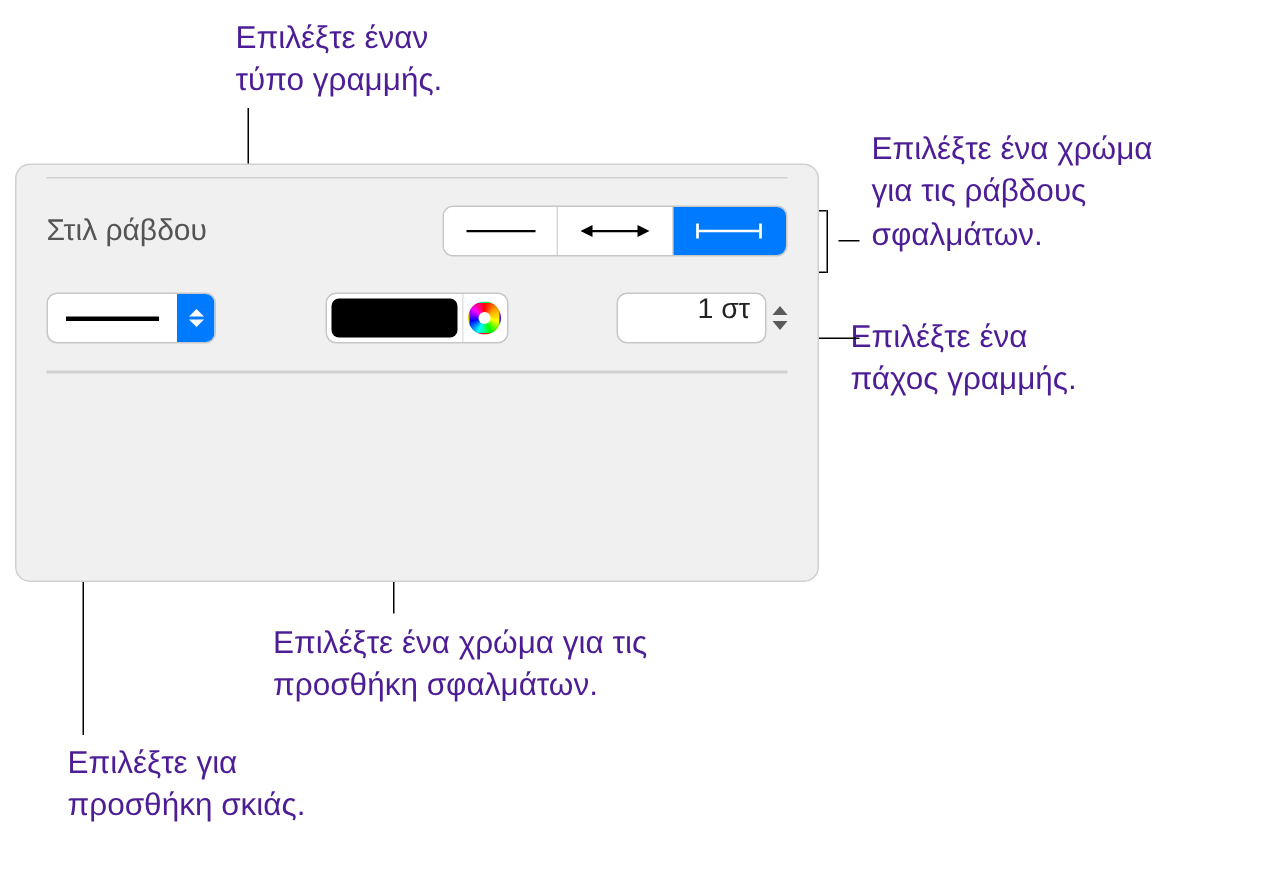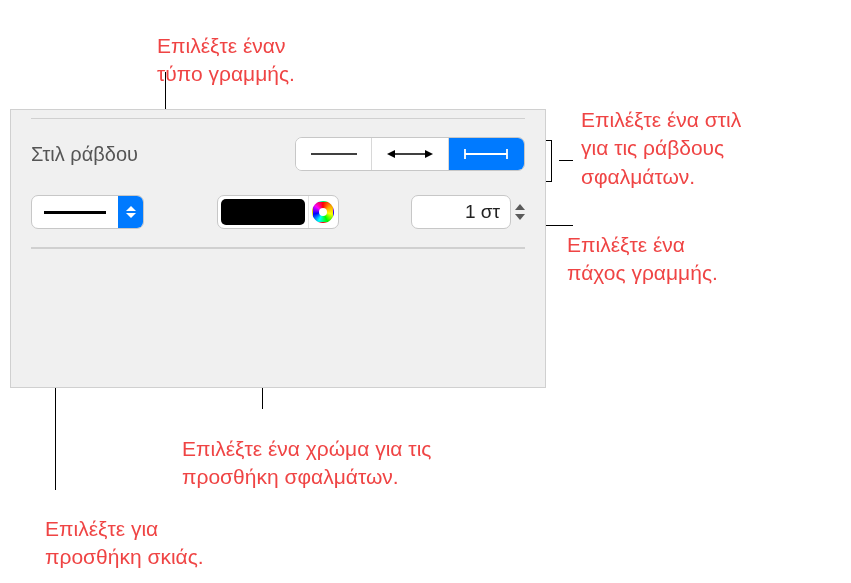--- a/index.html
+++ b/index.html
@@ -17,21 +17,21 @@
       color: #000;
     }
     .panel {
       position: absolute;
       left: 10px;
       top: 109px;
       width: 536px;
       height: 279px;
       background: #f0f0f0;
       border: 1px solid #d0d0d0;
-      border-radius: 0;
+      border-radius: 10px;
     }
     .panel-content {
       padding: 0 20px;
     }
     .divider {
       height: 1px;
       background: #d0d0d0;
       margin: 0;
     }
     .divider-top { margin-top: 8px; }
@@ -155,21 +155,20 @@
       align-items: center;
       gap: 4px;
     }
     .stepper-field {
       width: 100px;
       height: 34px;
       border: 1px solid #c7c7c7;
       border-radius: 7px;
       background: #ffffff;
       display: flex;
-      align-items: center;
       justify-content: flex-end;
       padding: 0 10px;
       font-size: 19px;
       color: #222;
     }
     .stepper-arrows {
       display: flex;
       flex-direction: column;
       gap: 4px;
     }
@@ -188,22 +187,21 @@
       border: 1px solid #b5b5b5;
       border-radius: 5px;
       background: linear-gradient(#ffffff, #f2f2f2);
       margin-right: 14px;
     }
     
     .callout {
       position: absolute;
       font-size: 21px;
       line-height: 1.35;
-      color: #ef4444;
-      margin-top: 20px;
+      color: #4c1d95;
     }
     .bracket {
       position: absolute;
       border-right: 1px solid #000;
       height: 42px;
     }
     .bracket::before, .bracket::after {
       content: "";
       position: absolute;
       right: 0;
@@ -224,21 +222,21 @@
     }
   </style>
 </head>
 <body>
 
 <div class="callout" style="left:157px; top:12px; white-space:pre;">Επιλέξτε έναν
 τύπο γραμμής.</div>
 <div class="line-hint line-vert" style="left:165px; top:72px; height:130px;"></div>
 <div class="line-hint" style="left:82px; top:202px; width:84px;"></div>
 
-<div class="callout" style="left:581px; top:86px; white-space:pre;">Επιλέξτε ένα στιλ
+<div class="callout" style="left:581px; top:86px; white-space:pre;">Επιλέξτε ένα χρώμα
 για τις ράβδους
 σφαλμάτων.</div>
 <div class="bracket" style="left:551px; top:140px; height:42px;"></div>
 <div class="line-hint" style="left:559px; top:160px; width:14px;"></div>
 
 <div class="callout" style="left:567px; top:211px; white-space:pre;">Επιλέξτε ένα
 πάχος γραμμής.</div>
 <div class="line-hint" style="left:527px; top:225px; width:46px;"></div>
 
 <div class="callout" style="left:182px; top:415px; white-space:pre;">Επιλέξτε ένα χρώμα για τις

